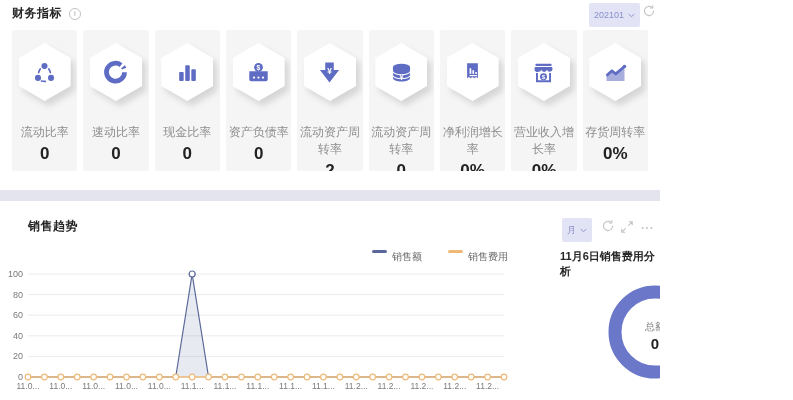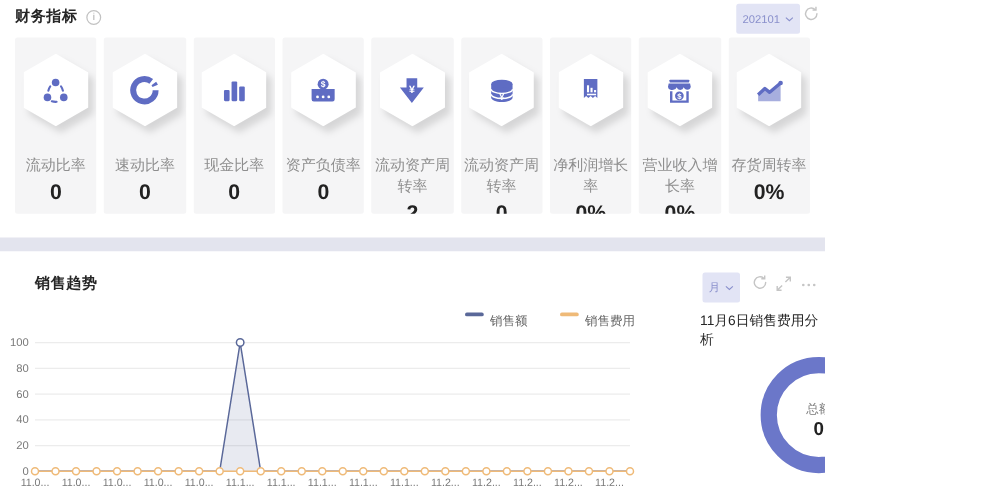--- a/index.html
+++ b/index.html
@@ -42,21 +42,21 @@
   .sales-title{position:absolute;left:28px;top:218px}
 
   .trend-legend{position:absolute;left:372px;top:250px;display:flex;gap:26px;align-items:center;
                 font-size:10px;color:#666}
   .tl-item{display:flex;gap:5px;cursor:pointer}
   .swatch{width:15px;height:3px;border-radius:1.5px;display:inline-block}
 
   #trend-svg{position:absolute;left:8px;top:264px}
   #trend-svg text{font-family:"Liberation Sans","DejaVu Sans",sans-serif}
 
-  .donut-title{position:absolute;left:560px;top:249px;font-size:11px;font-weight:normal;color:#262626}
+  .donut-title{position:absolute;left:560px;top:249px;font-size:11px;font-weight:bold;color:#262626}
   .donut-legend{position:absolute;left:717px;top:266px;display:flex;align-items:center;gap:5px;
                 font-size:10px;color:#666;cursor:pointer}
   .dot{width:7px;height:7px;border-radius:50%;background:var(--accent,#5f6cc3)}
   #donut-svg{position:absolute;left:600px;top:277px}
   .donut-center{position:absolute;left:600px;top:320px;width:110px;text-align:center;pointer-events:none}
   .dc-label{font-size:10px;color:#7a7a7a}
   .dc-value{font-size:15px;font-weight:bold;color:#222;margin-top:1px}
 </style>
 </head>
 <body>

